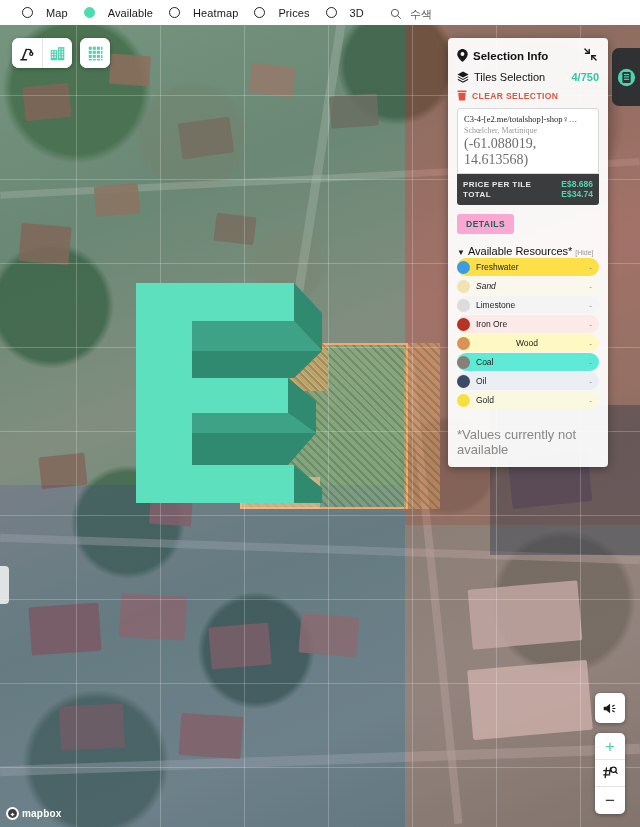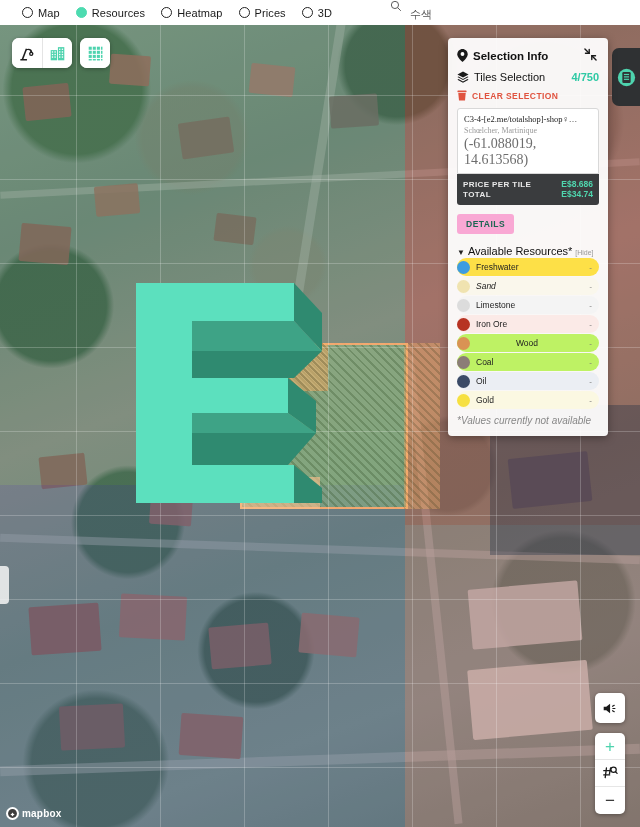--- a/index.html
+++ b/index.html
@@ -11,30 +11,30 @@
   }
   #app { position: relative; width: 640px; height: 827px; overflow: hidden; }
 
   
   #topbar {
     position: absolute; top: 0; left: 0; width: 640px; height: 25px;
     background: #ffffff; z-index: 60;
     display: flex; align-items: center;
   }
   .mode-list { display: flex; align-items: center; gap: 16px; padding-left: 22px; }
-  .mode { display: flex; align-items: center; gap: 5px; cursor: pointer; }
+  .mode { display: flex; align-items: center; gap: 13px; cursor: pointer; }
   .radio {
     width: 11px; height: 11px; border-radius: 50%;
     border: 1.5px solid #222; background: transparent; flex: none;
   }
   .radio.on { background: #4ddbb0; border-color: #4ddbb0; }
   .mode-label { font-size: 11px; color: #1a1a1a; letter-spacing: .1px; }
   .search-wrap {
     position: absolute; left: 390px; top: 0; height: 28px;
-    display: flex; gap: 8px;
+    display: flex; align-items: center; gap: 8px;
   }
   .search-ic { width: 12px; height: 12px; flex: none; }
   .search-input {
     border: none; outline: none; background: transparent;
     font-family: "Liberation Sans", sans-serif; font-size: 11px;
     color: #333; width: 230px;
   }
   .search-input::placeholder { color: #555; }
 
   
@@ -169,21 +169,21 @@
   .res-title { font-size: 11px; color: #111; }
   .res-hide { font-size: 7px; color: #999; cursor: pointer; }
 
   .res-row {
     display: flex; align-items: center; gap: 6px;
     height: 18px; margin-top: 1px; border-radius: 9px; padding: 0 7px 0 0;
   }
   .res-dot { width: 13px; height: 13px; border-radius: 50%; flex: none; }
   .res-name { font-size: 8.5px; color: #222; flex: 1; }
   .res-val { font-size: 8px; color: #777; }
-  .res-note { font-size: 10px; color: #888; font-style: italic; margin-top: 6px; }
+  .res-note { font-size: 13px; color: #888; margin-top: 18px; }
 
   
   #announce-btn {
     position: absolute; right: 15px; top: 693px; width: 30px; height: 30px;
     background: #fff; border-radius: 5px; box-shadow: 0 1px 4px rgba(0,0,0,.35);
     display: flex; align-items: center; justify-content: center; cursor: pointer; z-index: 50;
   }
   #zoom-stack {
     position: absolute; right: 15px; top: 733px; width: 30px;
     background: #fff; border-radius: 5px; box-shadow: 0 1px 4px rgba(0,0,0,.35);
@@ -273,21 +273,21 @@
   </div>
 
   <div id="topbar">
     <div class="mode-list">
       <div class="mode">
         <span class="radio"></span>
         <span class="mode-label">Map</span>
       </div>
       <div class="mode">
         <span class="radio on"></span>
-        <span class="mode-label">Resources</span>
+        <span class="mode-label">Available</span>
       </div>
       <div class="mode">
         <span class="radio"></span>
         <span class="mode-label">Heatmap</span>
       </div>
       <div class="mode">
         <span class="radio"></span>
         <span class="mode-label">Prices</span>
       </div>
       <div class="mode">
@@ -455,26 +455,26 @@
         <div class="res-row" style="background: rgb(244, 244, 244);">
           <span class="res-dot" style="background: rgb(220, 220, 220);"></span>
           <span class="res-name">Limestone</span>
           <span class="res-val">-</span>
         </div>
         <div class="res-row" style="background: rgb(251, 234, 231);">
           <span class="res-dot" style="background: rgb(183, 51, 35);"></span>
           <span class="res-name">Iron Ore</span>
           <span class="res-val">-</span>
         </div>
-        <div class="res-row" style="background: #bef264; gap: 46px;">
+        <div class="res-row" style="background: #fef9c3; gap: 46px;">
           <span class="res-dot" style="background: rgb(217, 147, 84);"></span>
           <span class="res-name">Wood</span>
           <span class="res-val">-</span>
         </div>
-        <div class="res-row" style="background: #bef264;">
+        <div class="res-row" style="background: #5eead4;">
           <span class="res-dot" style="background: rgb(139, 125, 119);"></span>
           <span class="res-name">Coal</span>
           <span class="res-val">-</span>
         </div>
         <div class="res-row" style="background: rgb(235, 238, 243);">
           <span class="res-dot" style="background: rgb(59, 74, 102);"></span>
           <span class="res-name">Oil</span>
           <span class="res-val">-</span>
         </div>
         <div class="res-row" style="background: rgb(251, 248, 226);">

